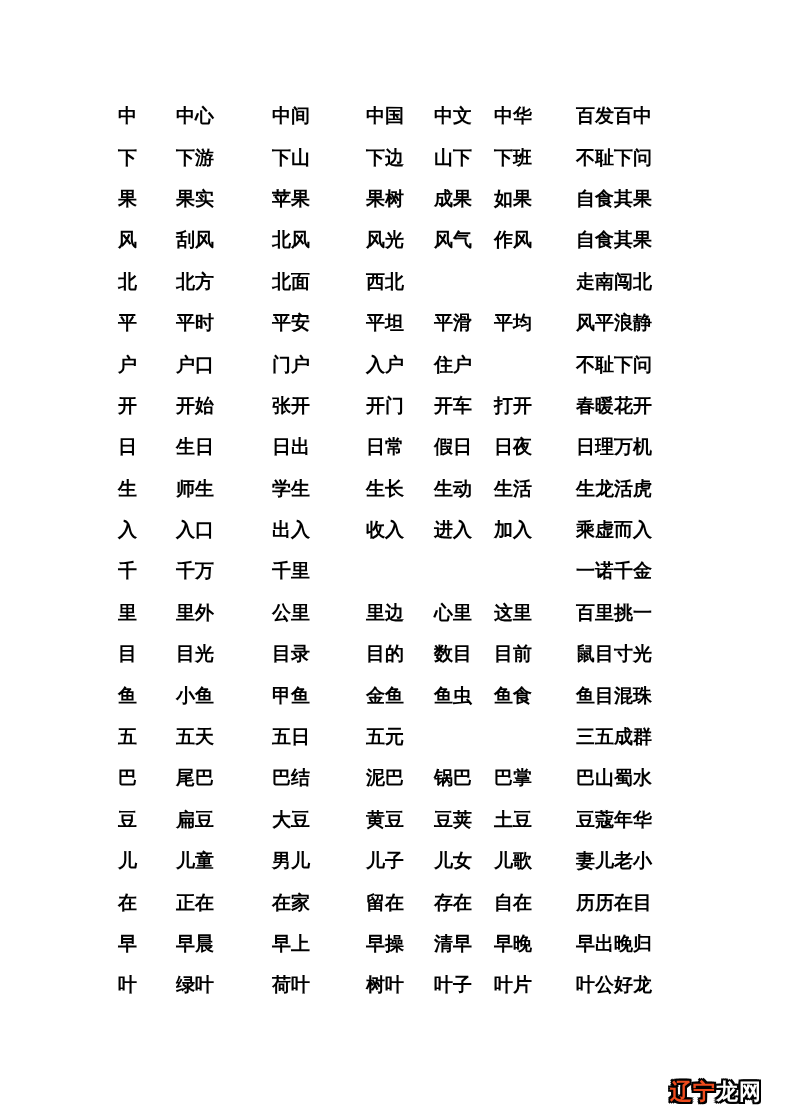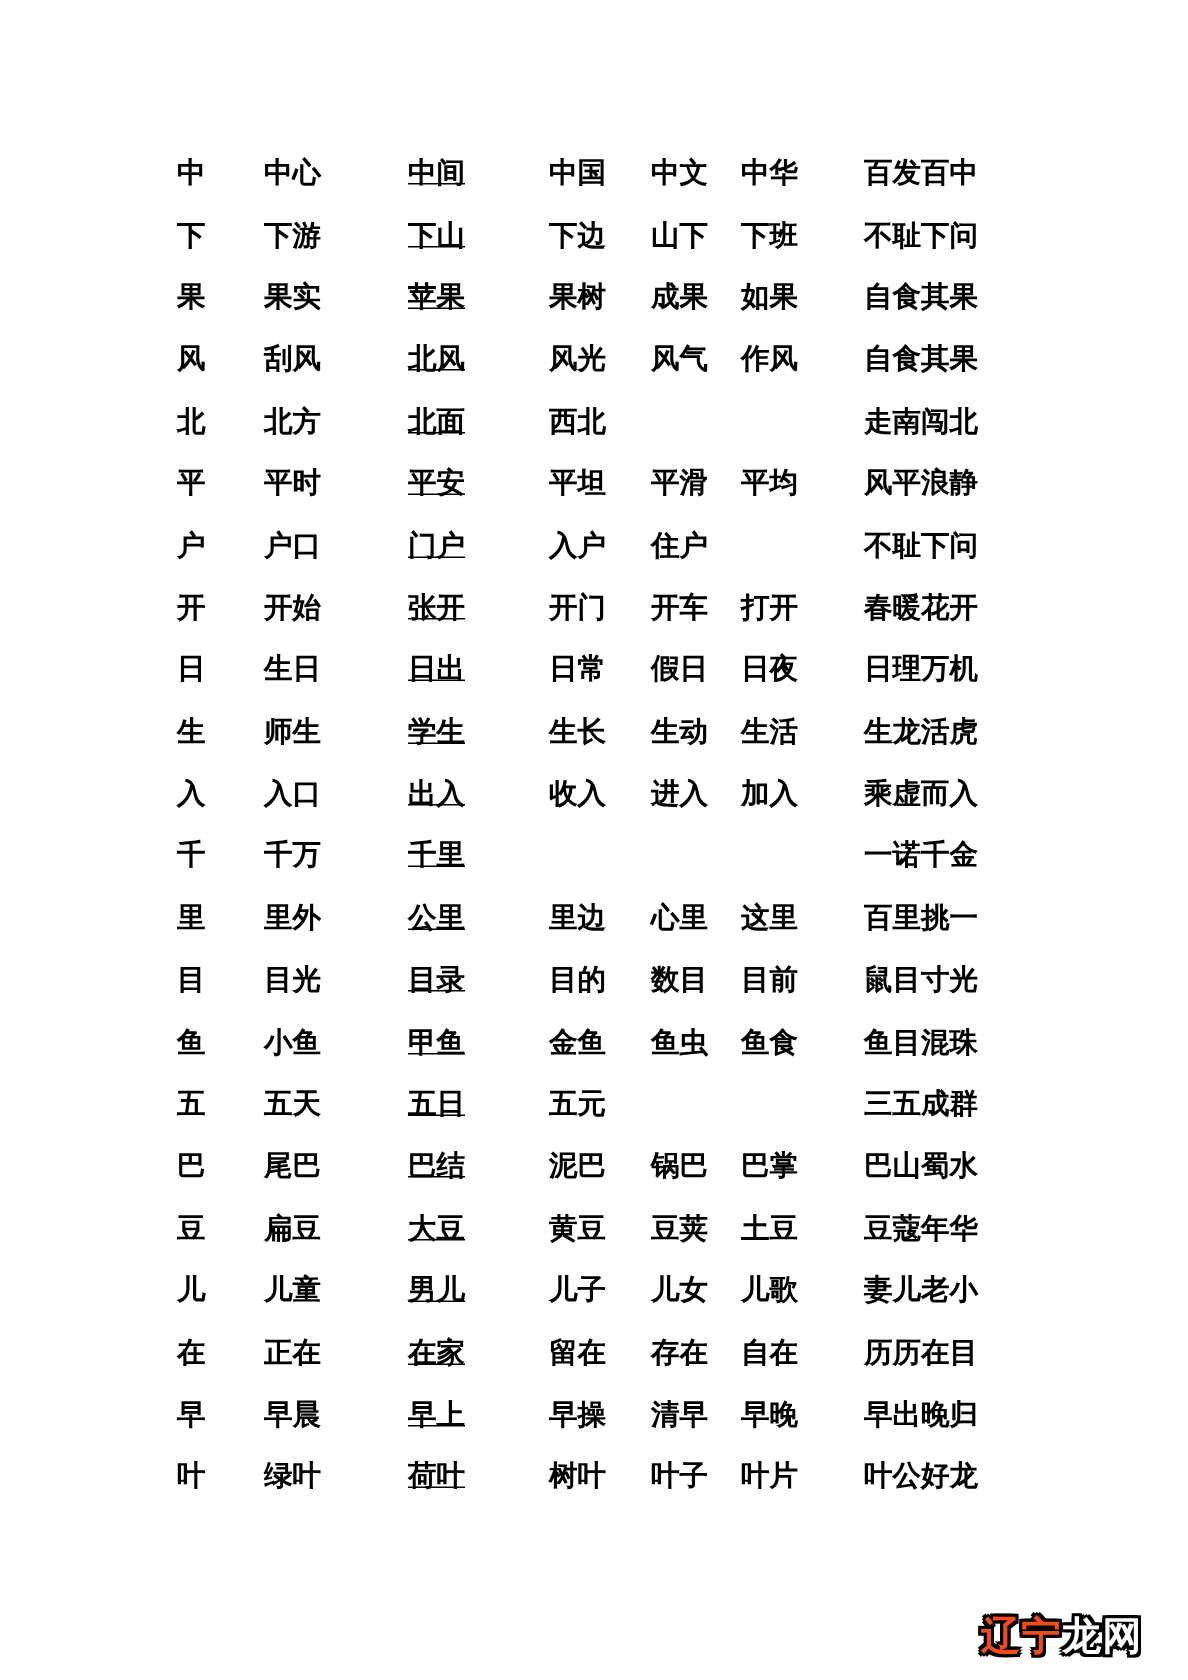--- a/index.html
+++ b/index.html
@@ -28,30 +28,30 @@
   .cell {
     font-size: 19px;
     font-weight: bold;
     color: #000000;
     white-space: nowrap;
     line-height: 1;
     overflow: visible;
   }
   .c0 { width: 58px; }
   .c1 { width: 96px; }
-  .c2 { width: 94px; text-decoration: underline; }
+  .c2 { width: 94px; }
   .c3 { width: 68px; }
   .c4 { width: 60px; }
   .c5 { width: 82px; }
   .c6 { width: 80px; }
   .watermark {
     position: absolute;
     right: 30px;
     bottom: 17px;
-    font-size: 26px;
+    font-size: 22px;
     font-weight: bold;
     line-height: 1;
     letter-spacing: 1px;
     white-space: nowrap;
   }
   .wm-outline {
     text-shadow:
       -2px -2px 0 #000, 2px -2px 0 #000,
       -2px  2px 0 #000, 2px  2px 0 #000,
        0   -2px 0 #000, 0    2px 0 #000,

